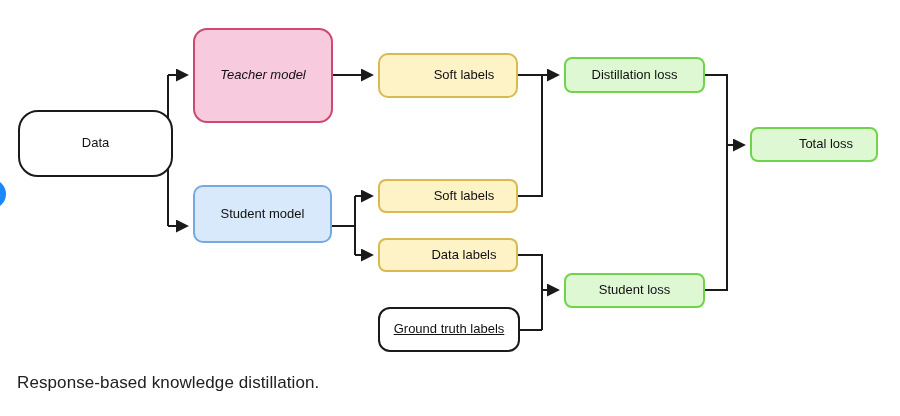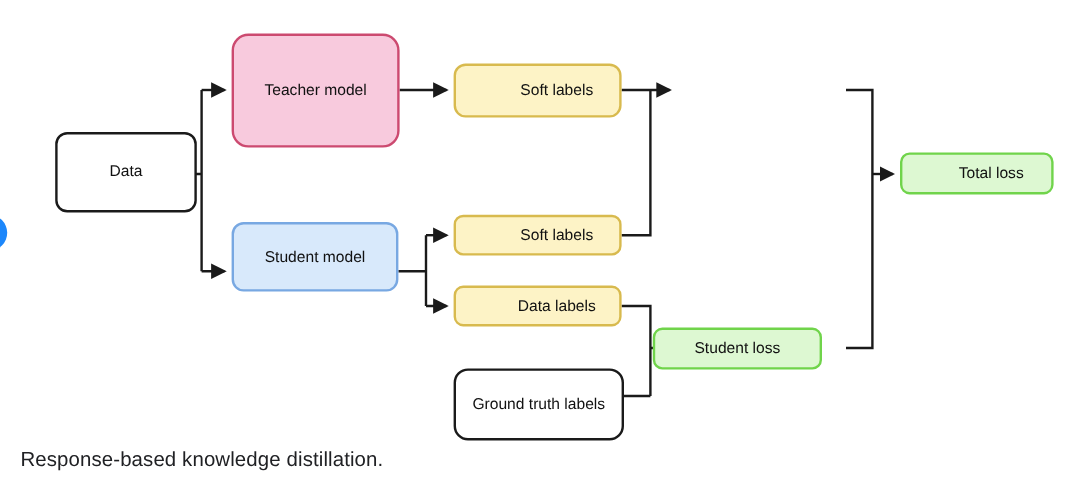--- a/index.html
+++ b/index.html
@@ -10,34 +10,34 @@
   }
   .stage{position:absolute;left:0;top:0;width:900px;height:416px;}
   svg.wires{position:absolute;left:0;top:0;z-index:1;}
   .node{
     position:absolute;z-index:2;box-sizing:border-box;
     display:flex;align-items:center;justify-content:center;
     font-size:13px;color:#111111;text-align:center;
     border:2px solid #1a1a1a;background:#ffffff;line-height:1.1;
   }
   .node-white{background:#ffffff;border-color:#1a1a1a;}
-  .node-pink{background:#f8cadd;border-color:#cc4a70;}
+  .node-pink{background:#f8cadd;border-color:#cc4a70;font-style:italic;}
   .node-blue{background:#d8e9fb;border-color:#78a8e2;}
   .node-yellow{background:#fdf3c6;border-color:#d8ba4e;padding-left:32px;}
   .node-green{background:#ddf8d2;border-color:#70d44b;}
 
-  .n-data{left:18px;top:110px;width:118px;height:67px;border-radius:10px;margin-left:28px;}
+  .n-data{left:18px;top:110px;width:155px;height:67px;border-radius:20px;}
   .n-teacher{left:193px;top:28px;width:140px;height:95px;border-radius:14px;}
   .n-student{left:193px;top:185px;width:139px;height:58px;border-radius:10px;}
   .n-soft1{left:378px;top:53px;width:140px;height:45px;border-radius:10px;}
   .n-soft2{left:378px;top:179px;width:140px;height:34px;border-radius:8px;}
   .n-hard{left:378px;top:238px;width:140px;height:34px;border-radius:8px;}
-  .n-ground{left:378px;top:307px;width:142px;height:60px;border-radius:12px;}
+  .n-ground{left:378px;top:307px;width:142px;height:45px;border-radius:12px;text-decoration:underline;}
   .n-distill{left:564px;top:57px;width:141px;height:36px;border-radius:8px;}
-  .n-studloss{left:544px;top:273px;width:141px;height:35px;border-radius:8px;}
+  .n-studloss{left:564px;top:273px;width:141px;height:35px;border-radius:8px;}
   .n-total{left:750px;top:127px;width:128px;height:35px;border-radius:8px;padding-left:24px;}
 
   .caption{
     position:absolute;left:17px;top:373px;z-index:2;
     font-size:17px;color:#202124;letter-spacing:0.1px;
   }
   .edge-dot{
     position:absolute;left:-24px;top:179px;width:30px;height:30px;
     border-radius:50%;background:#1c87fb;z-index:3;
   }
@@ -97,20 +97,23 @@
   </div>
 
   <div class="node node-yellow n-hard">
     <span>Data labels</span>
   </div>
 
   <div class="node node-white n-ground">
     <span>Ground truth labels</span>
   </div>
 
+  <div class="node node-green n-distill">
+    <span>Distillation loss</span>
+  </div>
 
   <div class="node node-green n-studloss">
     <span>Student loss</span>
   </div>
 
   <div class="node node-green n-total">
     <span>Total loss</span>
   </div>
 
   <div class="caption">Response-based knowledge distillation.</div>

